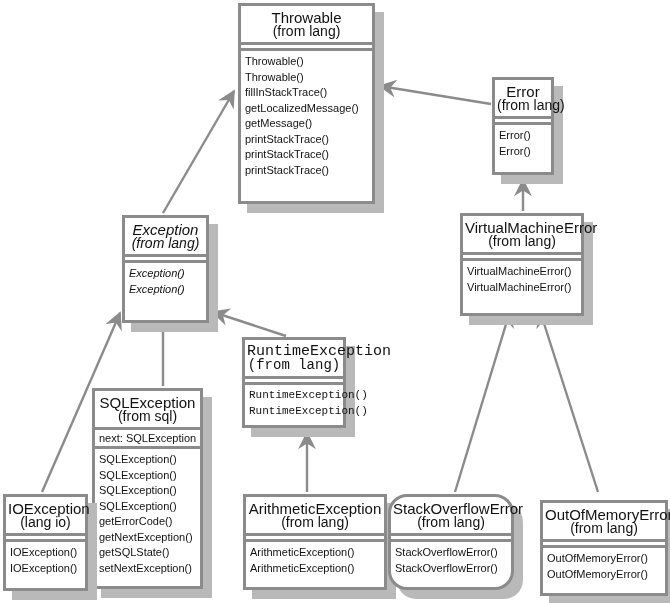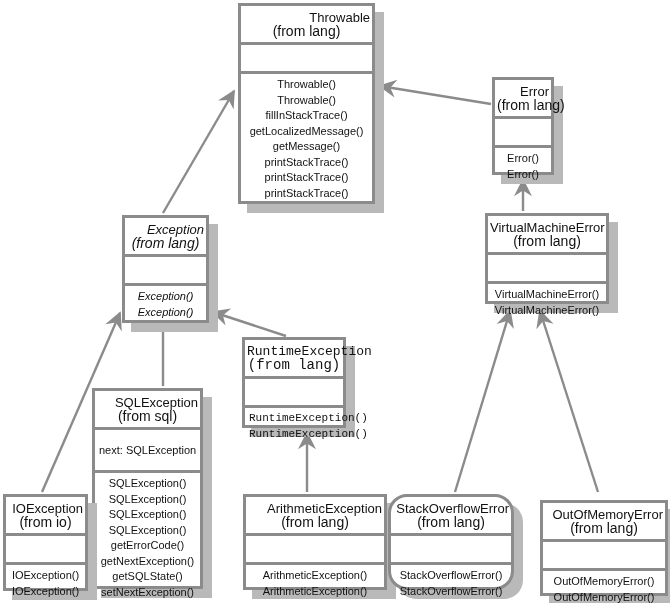--- a/index.html
+++ b/index.html
@@ -13,48 +13,48 @@
   }
   #connectors { position:absolute; left:0; top:0; width:670px; height:603px; pointer-events:none; }
 
   .uml-class {
     position:absolute;
     box-sizing:border-box;
     background:#ffffff;
     border:3px solid #8b8b8b;
     box-shadow:9px 9px 0 #b9b9b9;
   }
-  .compartment { box-sizing:border-box;text-align:center; }
+  .compartment { box-sizing:border-box; }
   .header {
     border-bottom:3px solid #8b8b8b;
     text-align:center;
     padding:5px 2px 4px 2px;
   }
-  .cls-name { font-size:13px; line-height:14px; white-space:nowrap;text-align:right; }
+  .cls-name { font-size:15px; line-height:14px; white-space:nowrap; }
   .cls-from { font-size:14px; line-height:13px; white-space:nowrap; }
   .attrs {
     border-bottom:3px solid #8b8b8b;
     min-height:6px;
     font-size:11px;
     line-height:14px;
-    padding:13px 4px;
+    padding:1px 4px;
     white-space:nowrap;
   }
   .ops {
     padding:3px 4px 2px 4px;
     font-size:11px;
     line-height:15.5px;
   }
   .op { white-space:nowrap; }
 
   
   #box-throwable            { left:238px; top:3px;   width:137px; height:201px; }
   #box-error                { left:492px; top:77px;  width:62px;  height:98px;  }
   #box-exception            { left:122px; top:215px; width:87px;  height:108px;font-style:italic;  }
-  #box-virtual-machine-error{ left:460px; top:213px; width:124px; height:91px;margin-left:25px;  }
+  #box-virtual-machine-error{ left:460px; top:213px; width:124px; height:103px;  }
   #box-runtime-exception    { left:242px; top:337px; width:104px; height:91px;font-family:Liberation Mono, monospace;  }
   #box-sql-exception        { left:92px; top:388px; width:111px; height:201px; }
   #box-io-exception         { left:3px;   top:494px; width:85px;  height:97px;  }
   #box-arithmetic-exception { left:243px; top:494px; width:144px; height:96px;  }
   #box-stack-overflow-error { left:388px; top:494px; width:126px; height:96px;border-radius:19px;  }
   #box-out-of-memory-error  { left:540px; top:494px; width:128px; height:96px;margin-top:6px;  }
 </style>
 </head>
 <body>
 
@@ -159,21 +159,21 @@
       <div class="op">getErrorCode()</div>
       <div class="op">getNextException()</div>
       <div class="op">getSQLState()</div>
       <div class="op">setNextException()</div>
     </div>
   </div>
 
   <div class="uml-class" id="box-io-exception">
     <div class="compartment header">
       <div class="cls-name">IOException</div>
-      <div class="cls-from">(from io)</div>
+      <div class="cls-from">(lang io)</div>
     </div>
     <div class="compartment attrs"></div>
     <div class="compartment ops">
       <div class="op">IOException()</div>
       <div class="op">IOException()</div>
     </div>
   </div>
 
   <div class="uml-class" id="box-arithmetic-exception">
     <div class="compartment header">

